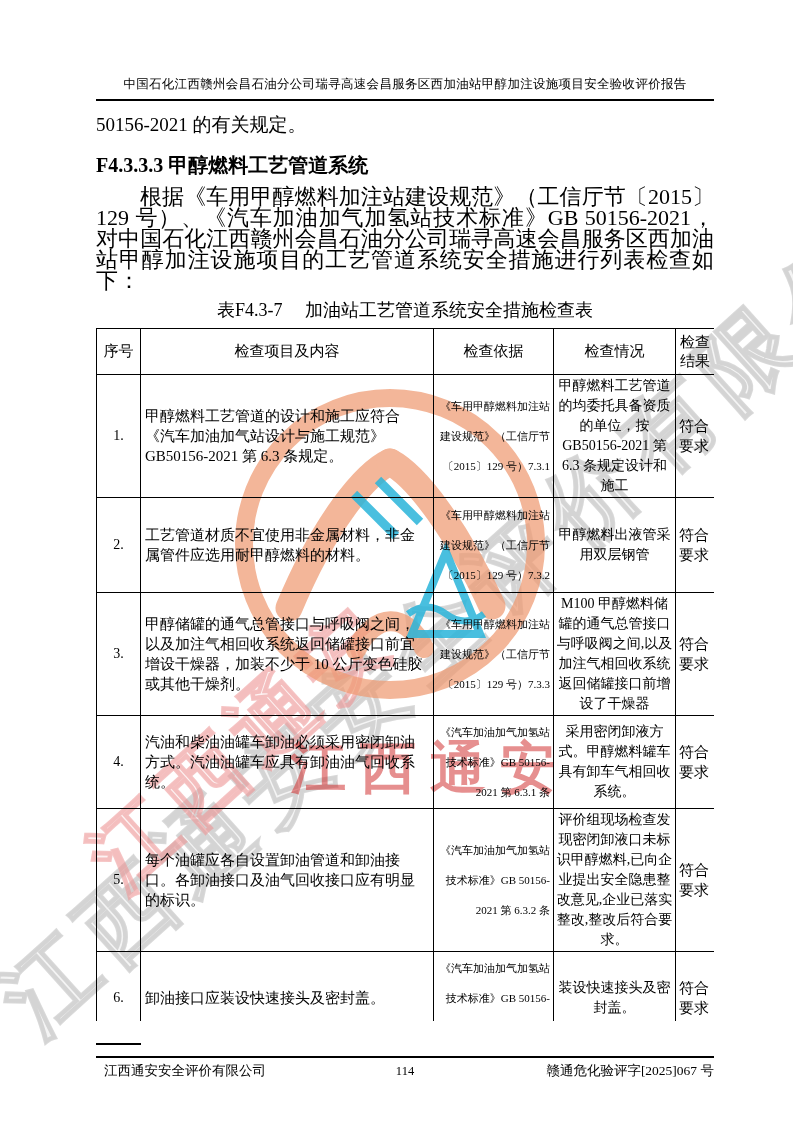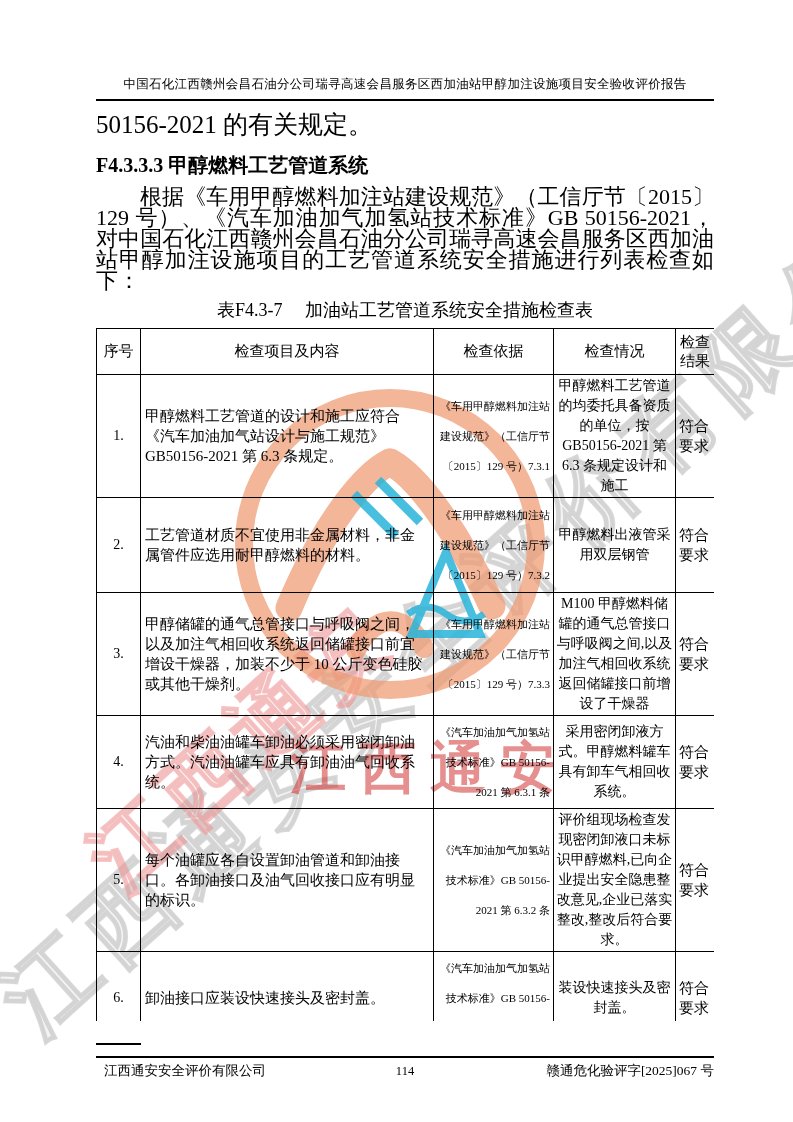--- a/index.html
+++ b/index.html
@@ -28,21 +28,21 @@
     font-family:"Liberation Sans","DejaVu Sans",sans-serif;font-weight:bold;
     font-size:56px;letter-spacing:14px;color:rgba(206,32,32,0.50);
   }
   .stamp{position:absolute;left:225px;top:382px;opacity:0.72;}
   .cyan-logo{position:absolute;left:338px;top:462px;opacity:0.85;}
   
   .content{position:relative;z-index:1;margin-left:96px;width:618px;}
   .doc-header{padding-top:76px;}
   .doc-header .ht{font-size:12.5px;line-height:17px;text-align:center;letter-spacing:0.3px;}
   .doc-header .rule{border-bottom:2px solid #000;margin-top:6px;}
-  .lead{font-size:25px;line-height:25px;margin:11px 0 0;}
+  .lead{font-size:19px;line-height:25px;margin:11px 0 0;}
   .section-heading{
     font-size:20px;font-weight:bold;margin:15px 0 0;
     font-family:"Liberation Serif","DejaVu Serif",serif;
   }
   .para{
     font-size:22px;line-height:21px;margin:7px 0 0;
     text-align:justify;text-indent:2em;
   }
   .caption{font-size:18px;text-align:center;margin:6px 0 0;line-height:26px;}
   .table-clip{height:693px;overflow:hidden;margin-top:5px;}

